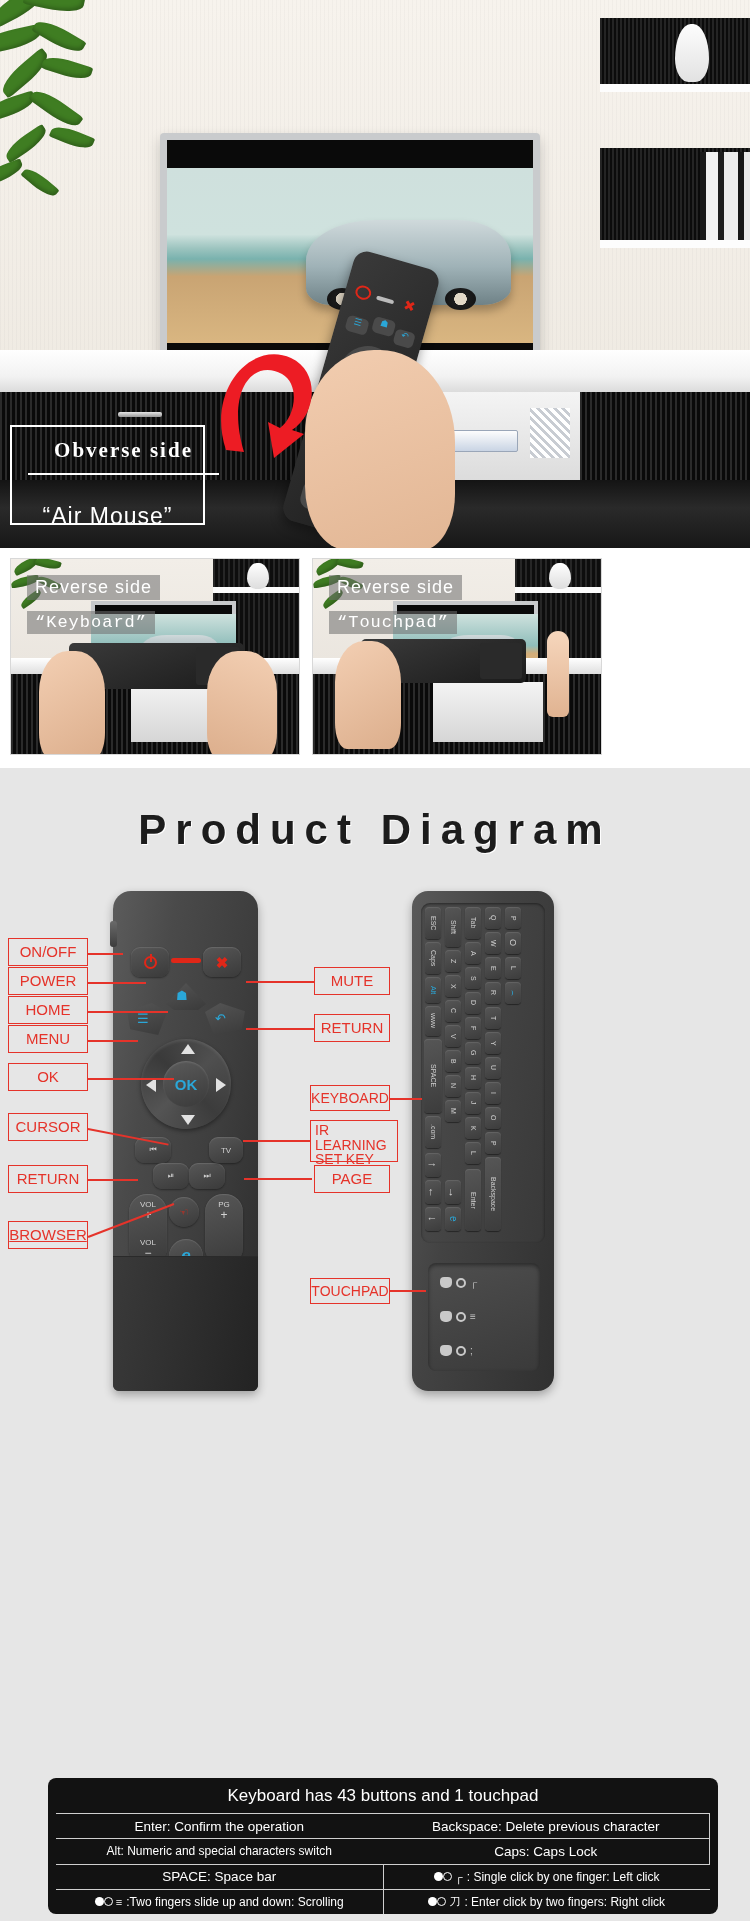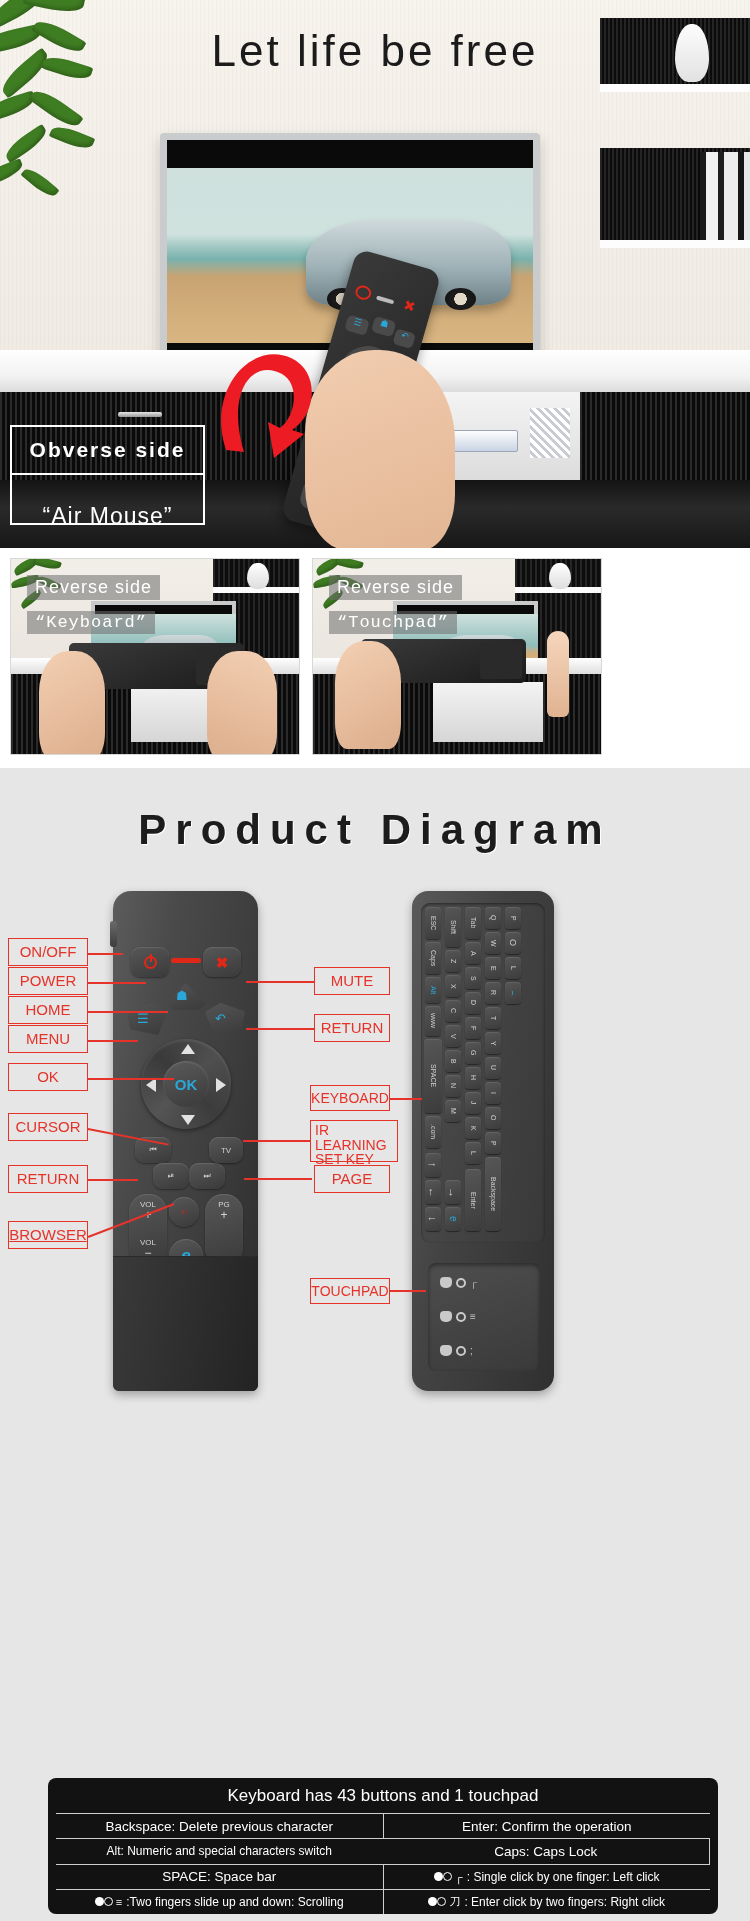--- a/index.html
+++ b/index.html
@@ -87,24 +87,25 @@
     background:repeating-linear-gradient(45deg,#ffffff 0 3px,#c8ccd2 3px 6px); }
   .floor {
     position:absolute; left:0; top:480px; width:750px; height:70px;
     background:linear-gradient(180deg,#141414,#2a2a2a 40%,#161616 100%);
   }
   .obverse-box {
     position:absolute; left:10px; top:425px; width:195px; height:100px;
     border:2px solid #ffffff; z-index:9;
   }
   .obverse-line1 {
-    position:absolute; left:0; top:0; width:100%; height:48px;
+    position:absolute; left:16px; top:0; width:100%; height:48px;
     display:flex; align-items:center; justify-content:center;
     color:#fff; font-size:21px; font-weight:bold; letter-spacing:2px;
     border-bottom:2px solid #ffffff;
+    font-family:Liberation Serif, serif;
   }
   .obverse-line2 {
     position:absolute; left:0; top:64px; width:100%; height:50px;
     display:flex; align-items:center; justify-content:center;
     color:#fff; font-size:23px; letter-spacing:1px;
   }
 
   
   .hand-hero { position:absolute; left:305px; top:350px; width:150px; height:200px;
     background:linear-gradient(160deg,#f2cdb0,#e2b694); border-radius:46% 50% 22% 28%/42% 46% 28% 32%;
@@ -333,21 +334,20 @@
       <div class="leaf" style="left:16px;top:74px;width:58px;height:18px;transform:rotate(-40deg)"></div>
       <div class="leaf" style="left:62px;top:70px;width:50px;height:16px;transform:rotate(18deg)"></div>
       <div class="leaf" style="left:4px;top:108px;width:52px;height:17px;transform:rotate(-18deg)"></div>
       <div class="leaf" style="left:48px;top:110px;width:56px;height:17px;transform:rotate(36deg)"></div>
       <div class="leaf" style="left:22px;top:146px;width:48px;height:15px;transform:rotate(-34deg)"></div>
       <div class="leaf" style="left:70px;top:140px;width:44px;height:15px;transform:rotate(22deg)"></div>
       <div class="leaf" style="left:0px;top:176px;width:44px;height:14px;transform:rotate(-22deg)"></div>
       <div class="leaf" style="left:40px;top:186px;width:40px;height:13px;transform:rotate(40deg)"></div>
     </div>
 
-    <div class="hero-title">Let life be free</div>
 
     <div class="shelf-a"></div>
     <div class="vase"></div>
     <div class="shelf-b"></div>
     <div class="books"></div>
 
     <div class="tv">
       <div class="tv-screen">
         <div class="tv-pic">
           <div class="tv-car">
@@ -622,22 +622,22 @@
           <span class="tp-dot"></span>
           <span>�;</span>
         </div>
       </div>
     </div>
 
     <div class="infobox">
       <div class="ib-head">Keyboard has 43 buttons and 1 touchpad</div>
 
       <div class="ib-row">
+        <div class="ib-cell">Enter: Confirm the operation</div>
         <div class="ib-cell left">Backspace: Delete previous character</div>
-        <div class="ib-cell">Enter: Confirm the operation</div>
       </div>
 
       <div class="ib-row">
         <div class="ib-cell small">Alt: Numeric and special characters switch</div>
         <div class="ib-cell left">Caps: Caps Lock</div>
       </div>
 
       <div class="ib-row">
         <div class="ib-cell left">SPACE: Space bar</div>
         <div class="ib-cell small">

